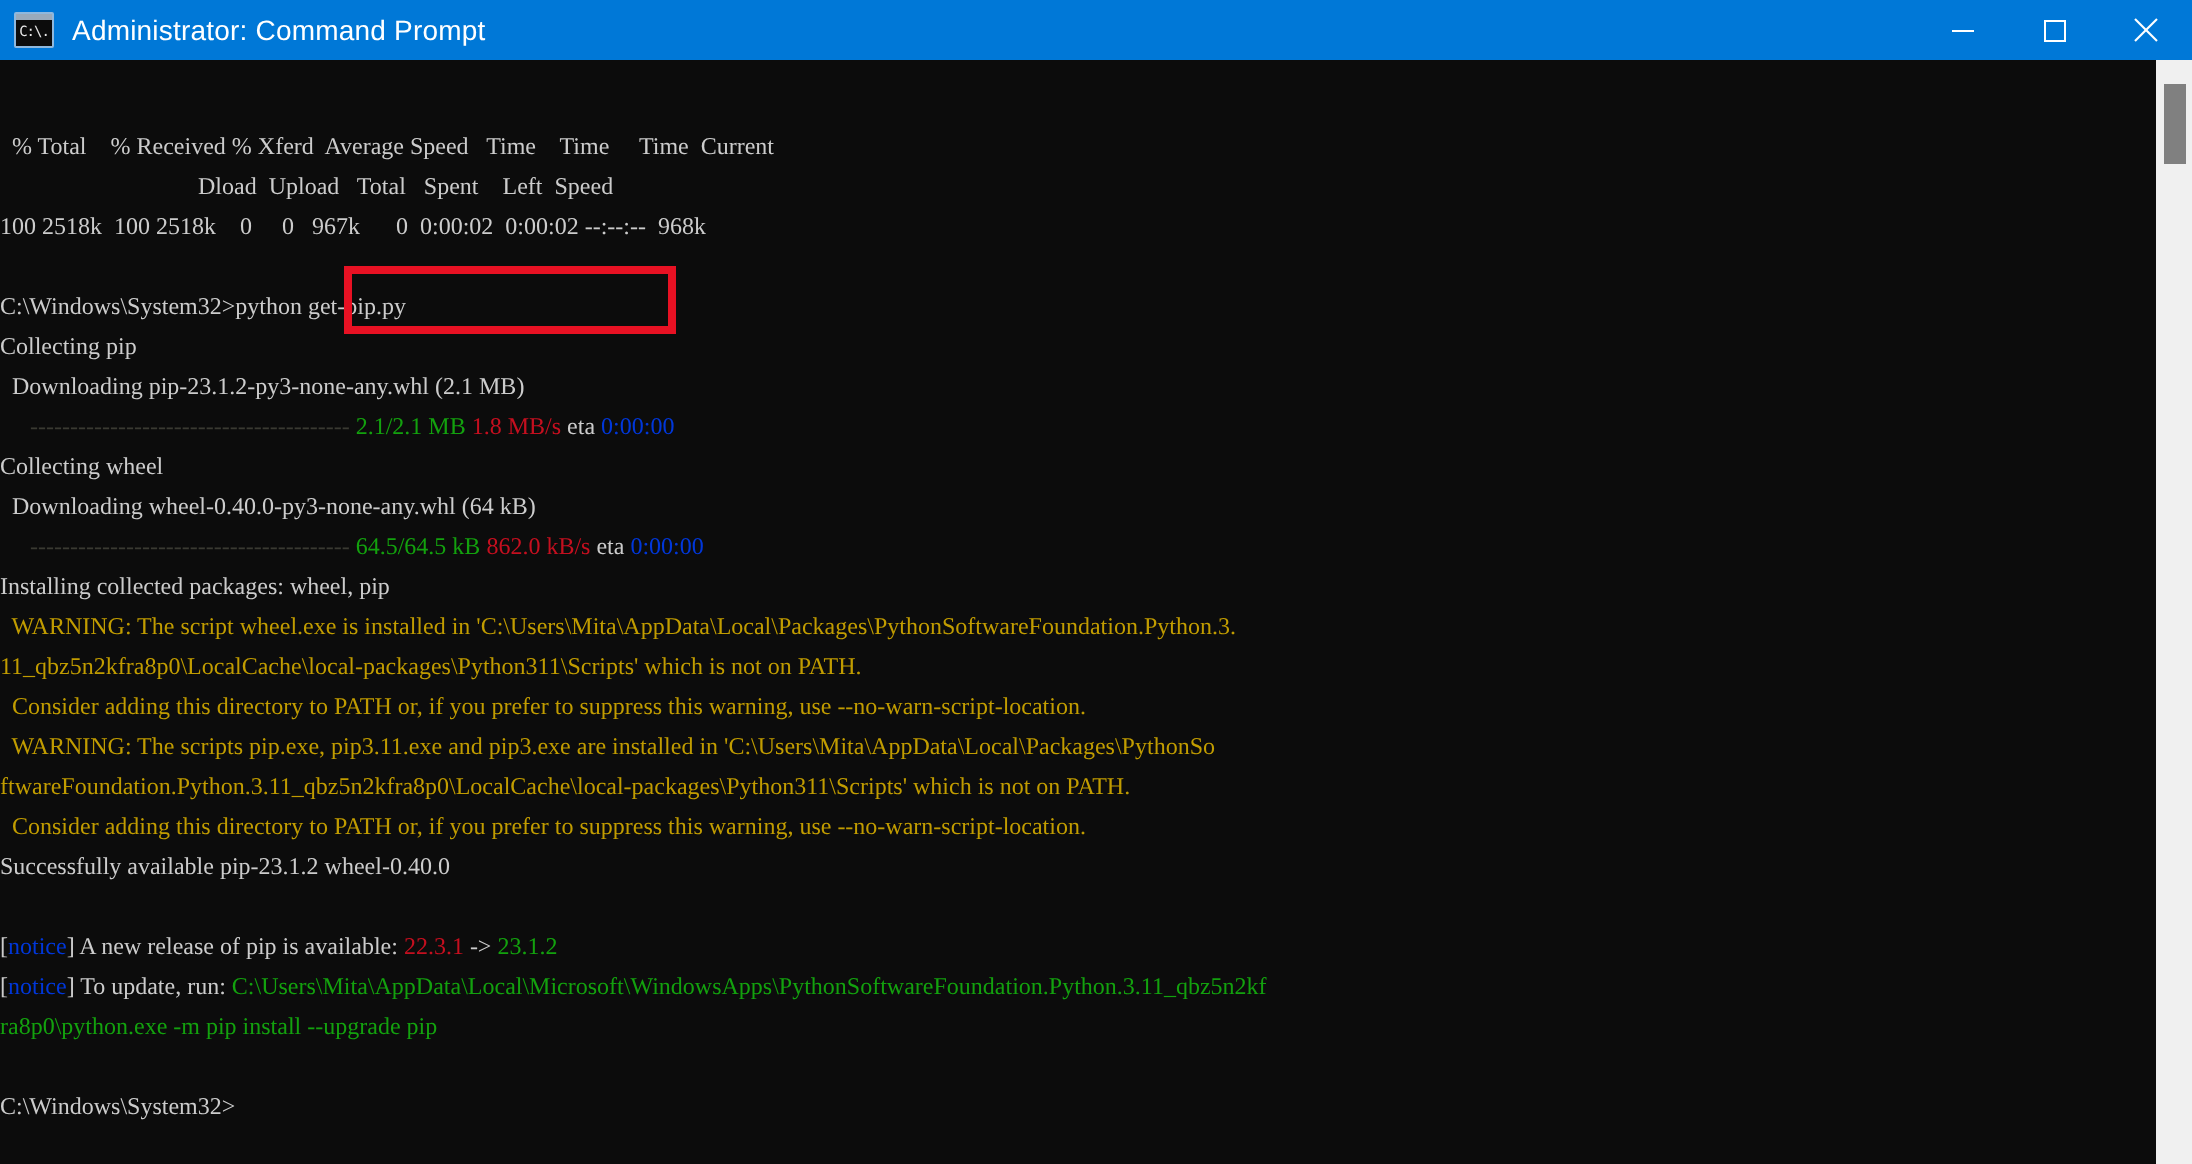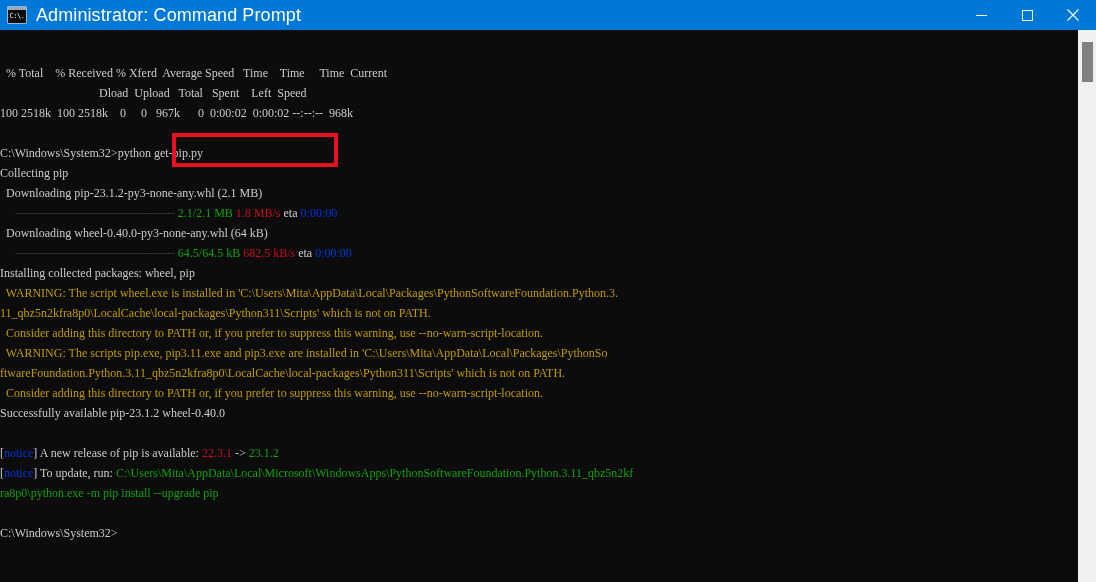--- a/index.html
+++ b/index.html
@@ -58,21 +58,21 @@
   .title-icon .icon-text {
     font-family: "DejaVu Sans Mono", monospace;
     font-size: 7px;
     color: #e8e8e8;
     line-height: 1;
     margin-top: 3px;
     letter-spacing: -0.5px;
   }
   .title-text {
     font-family: "Liberation Sans", sans-serif;
-    font-size: 18px;
+    font-size: 14px;
     color: #ffffff;
     white-space: nowrap;
     letter-spacing: 0.1px;
   }
   .win-buttons {
     position: absolute;
     right: 0;
     top: 0;
     height: 30px;
     display: flex;
@@ -191,22 +191,23 @@
     <div class="console">
       <div class="lines" id="lines">
           <div class="line"><span class="c-white">  % Total    % Received % Xferd  Average Speed   Time    Time     Time  Current</span></div>
           <div class="line"><span class="c-white">                                 Dload  Upload   Total   Spent    Left  Speed</span></div>
           <div class="line"><span class="c-white">100 2518k  100 2518k    0     0   967k      0  0:00:02  0:00:02 --:--:--  968k</span></div>
           <div class="line">&nbsp;</div>
           <div class="line"><span class="c-white">C:\Windows\System32&gt;python get-pip.py</span></div>
           <div class="line"><span class="c-white">Collecting pip</span></div>
           <div class="line"><span class="c-white">  Downloading pip-23.1.2-py3-none-any.whl (2.1 MB)</span></div>
           <div class="line"><span class="c-dim">     ---------------------------------------- </span><span class="c-dgreen">2.1/2.1 MB</span><span class="c-white"> </span><span class="c-red">1.8 MB/s</span><span class="c-white"> eta </span><span class="c-dblue">0:00:00</span></div>
+          <div class="line"><span class="c-white">Collecting wheel</span></div>
           <div class="line"><span class="c-white">  Downloading wheel-0.40.0-py3-none-any.whl (64 kB)</span></div>
-          <div class="line"><span class="c-dim">     ---------------------------------------- </span><span class="c-dgreen">64.5/64.5 kB</span><span class="c-white"> </span><span class="c-red">682.5 kB/s</span><span class="c-white"> eta </span><span class="c-dblue">0:00:00</span></div>
+          <div class="line"><span class="c-dim">     ---------------------------------------- </span><span class="c-dgreen">64.5/64.5 kB</span><span class="c-white"> </span><span class="c-red">862.0 kB/s</span><span class="c-white"> eta </span><span class="c-dblue">0:00:00</span></div>
           <div class="line"><span class="c-white">Installing collected packages: wheel, pip</span></div>
           <div class="line"><span class="c-yellow">  WARNING: The script wheel.exe is installed in 'C:\Users\Mita\AppData\Local\Packages\PythonSoftwareFoundation.Python.3.</span></div>
           <div class="line"><span class="c-yellow">11_qbz5n2kfra8p0\LocalCache\local-packages\Python311\Scripts' which is not on PATH.</span></div>
           <div class="line"><span class="c-yellow">  Consider adding this directory to PATH or, if you prefer to suppress this warning, use --no-warn-script-location.</span></div>
           <div class="line"><span class="c-yellow">  WARNING: The scripts pip.exe, pip3.11.exe and pip3.exe are installed in 'C:\Users\Mita\AppData\Local\Packages\PythonSo</span></div>
           <div class="line"><span class="c-yellow">ftwareFoundation.Python.3.11_qbz5n2kfra8p0\LocalCache\local-packages\Python311\Scripts' which is not on PATH.</span></div>
           <div class="line"><span class="c-yellow">  Consider adding this directory to PATH or, if you prefer to suppress this warning, use --no-warn-script-location.</span></div>
           <div class="line"><span class="c-white">Successfully available pip-23.1.2 wheel-0.40.0</span></div>
           <div class="line">&nbsp;</div>
           <div class="line"><span class="c-white">[</span><span class="c-dblue">notice</span><span class="c-white">] A new release of pip is available: </span><span class="c-red">22.3.1</span><span class="c-white"> -&gt; </span><span class="c-dgreen">23.1.2</span></div>

